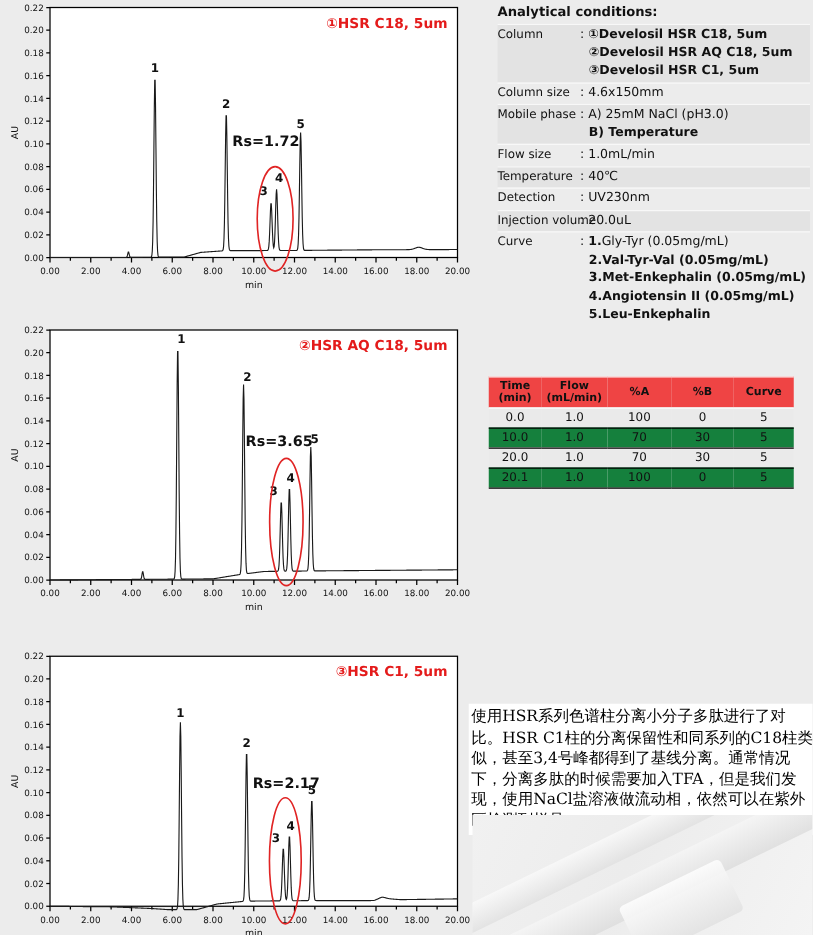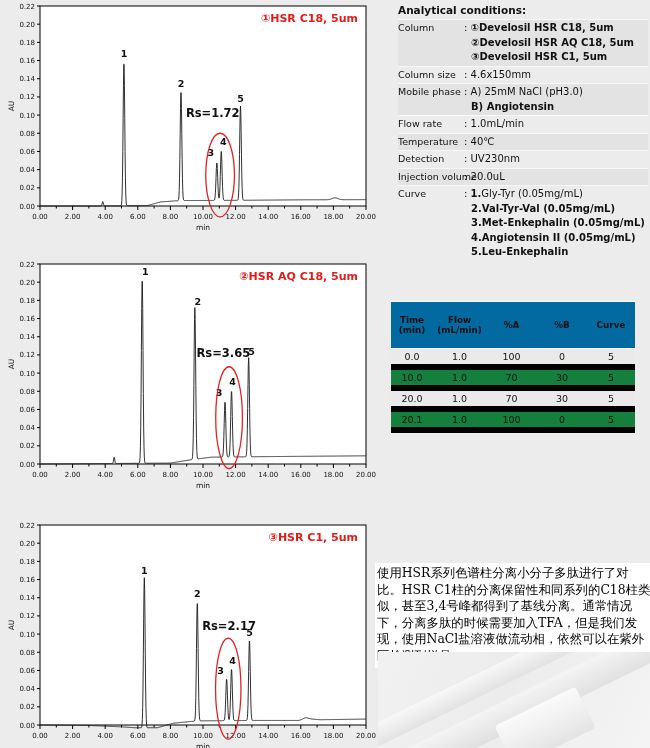--- a/index.html
+++ b/index.html
@@ -14,24 +14,24 @@
   .conditions{padding:2px 2px 0 20px;}
   .cond-title{font-size:10.5px;font-weight:bold;color:#111;padding:2px 0 3px 0;}
   .cond-row{display:flex;border-top:1px solid #f8f8f8;padding:1px 0;}
   .cond-row.alt{background:#e3e3e3;justify-content:space-between;}
   .cond-label{width:66px;flex:none;font-size:9.5px;color:#111;white-space:nowrap;line-height:14.5px;}
   .cond-vals{flex:1;}
   .cond-line{font-size:10px;color:#111;line-height:14.5px;white-space:nowrap;}
   .cond-line.cont{padding-left:7px;font-weight:bold;}
   
   #gradient-table{margin:40px 0 0 13px;width:244px;border-collapse:collapse;}
-  #gradient-table th{background:#0369a1;font-size:8.8px;font-weight:bold;color:#111;
-    padding:13px 0;line-height:10px;border-bottom:1px solid #fbfbfb;border-top:1px solid #fbfbfb;}
+  #gradient-table th{background:#ef4444;font-size:8.8px;font-weight:bold;color:#111;
+    padding:2px 0;line-height:10px;border-bottom:1px solid #fbfbfb;border-top:1px solid #fbfbfb;}
   #gradient-table td{font-size:9.5px;color:#111;text-align:center;padding:2px 0;
-    border-bottom:6px solid #000000;}
+    border-bottom:1px solid #000000;}
   #gradient-table tr.alt td{background:#15803d;}
   #gradient-table tr td{background:#eaeaea;}
   
   .cn-box{position:absolute;left:-3px;top:563px;width:275px;background:#ffffff;padding:2px 0 3px 2px;}
   .cn-text{margin:0;font-family:"DejaVu Serif",serif;font-size:12.4px;line-height:16.6px;color:#000;}
   
   .photo{position:absolute;left:0;top:652px;width:272px;height:96px;overflow:hidden;
     background:linear-gradient(115deg,#f1f1f1 0%,#ececec 45%,#f4f4f4 100%);}
   .stripe{position:absolute;border-radius:10px;}
   .s1{width:420px;height:22px;right:-80px;top:2px;transform:rotate(-26deg);
@@ -293,25 +293,25 @@
           <div class="cond-row">
             <span class="cond-label">Column size</span>
             <div class="cond-vals">
               <div class="cond-line">: 4.6x150mm</div>
             </div>
           </div>
           <div class="cond-row alt">
             <span class="cond-label">Mobile phase</span>
             <div class="cond-vals">
               <div class="cond-line">: A) 25mM NaCl (pH3.0)</div>
-              <div class="cond-line cont">B) Angiotensin</div>
+              <div class="cond-line cont">B) Temperature</div>
             </div>
           </div>
           <div class="cond-row">
-            <span class="cond-label">Flow rate</span>
+            <span class="cond-label">Flow size</span>
             <div class="cond-vals">
               <div class="cond-line">: 1.0mL/min</div>
             </div>
           </div>
           <div class="cond-row alt">
             <span class="cond-label">Temperature</span>
             <div class="cond-vals">
               <div class="cond-line">: 40℃</div>
             </div>
           </div>

